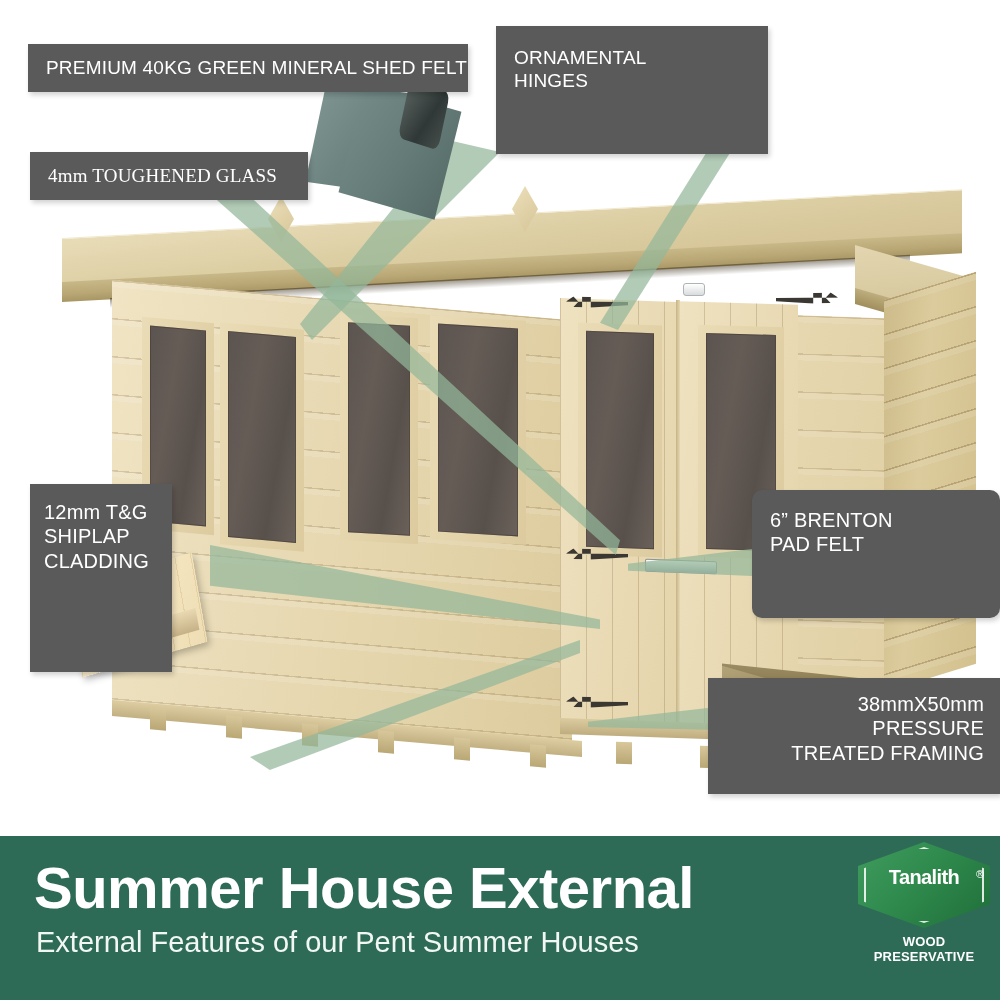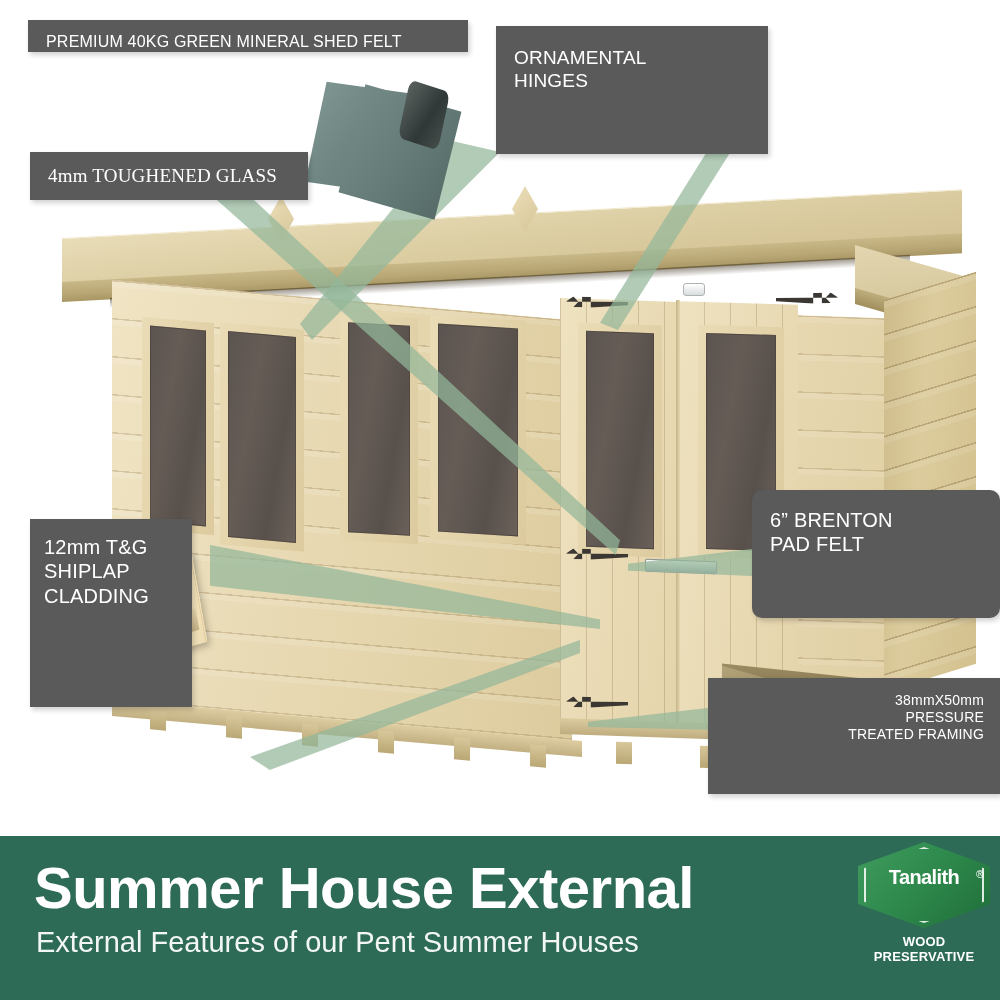--- a/index.html
+++ b/index.html
@@ -443,46 +443,46 @@
     <div style="position:absolute;left:806px;top:584px;width:26px;height:20px;border:4px solid #b6bcc0;border-radius:50%;"></div>
   </div>
 
   <div>
     <div class="tb-top"></div>
     <div class="tb-top-end"></div>
     <div class="tb-bot"></div>
     <div class="tb-bot-end"></div>
   </div>
 
-  <div class="callout" style="left:28px; top:20px; width:440px; height:32px; padding:12px 0 0 18px; font-size:16px;">
+  <div class="callout" style="left:28px; top:44px; width:440px; height:48px; padding:12px 0 0 18px; font-size:19px;">
     <span class="ctext">PREMIUM 40KG GREEN MINERAL SHED FELT</span>
   </div>
 
   <div class="callout" style="left:496px; top:26px; width:272px; height:128px; padding:20px 0 0 18px; font-size:19px;">
     <span class="ctext">ORNAMENTAL</span>
     <span class="ctext">HINGES</span>
   </div>
 
   <div class="callout" style="left:30px; top:152px; width:278px; height:48px; padding:12px 0 0 18px; font-size:19px;font-family:Liberation Serif, serif;">
     <span class="ctext">4mm TOUGHENED GLASS</span>
   </div>
 
-  <div class="callout" style="left:30px; top:519px; width:162px; height:188px; padding:16px 0 0 14px; font-size:20px;">
+  <div class="callout" style="left:30px; top:484px; width:142px; height:188px; padding:16px 0 0 14px; font-size:20px;">
     <span class="ctext">12mm T&amp;G</span>
     <span class="ctext">SHIPLAP</span>
     <span class="ctext">CLADDING</span>
   </div>
 
   <div class="callout" style="left:752px; top:490px; width:248px; height:128px; padding:18px 0 0 18px; font-size:20px;border-radius:10px;">
     <span class="ctext">6”  BRENTON</span>
     <span class="ctext">PAD FELT</span>
   </div>
 
 
-  <div class="callout" style="left:708px; top:678px; width:292px; height:116px; padding:14px 16px 0 0; font-size:14px; text-align:right;">
+  <div class="callout" style="left:708px; top:678px; width:292px; height:116px; padding:14px 16px 0 0; font-size:20px; text-align:right;">
     <span class="ctext">38mmX50mm</span>
     <span class="ctext">PRESSURE</span>
     <span class="ctext">TREATED FRAMING</span>
   </div>
 
   <div id="banner">
     <div class="title">Summer House External</div>
     <div class="subtitle">External Features of our Pent Summer Houses</div>
 
     <div class="tanalith">

